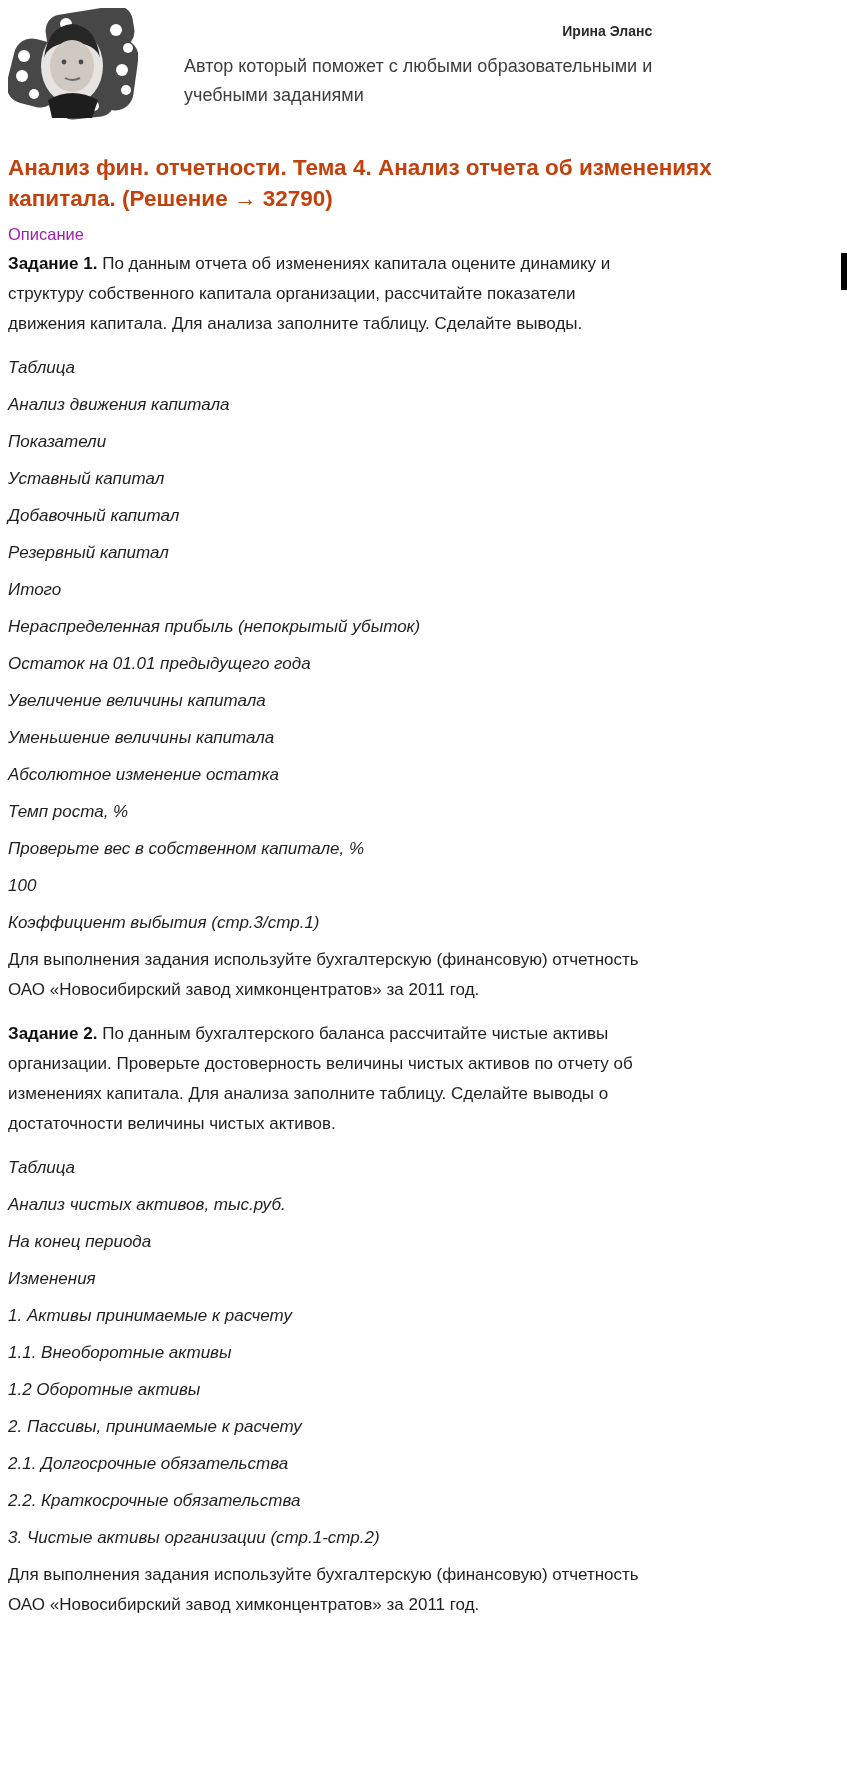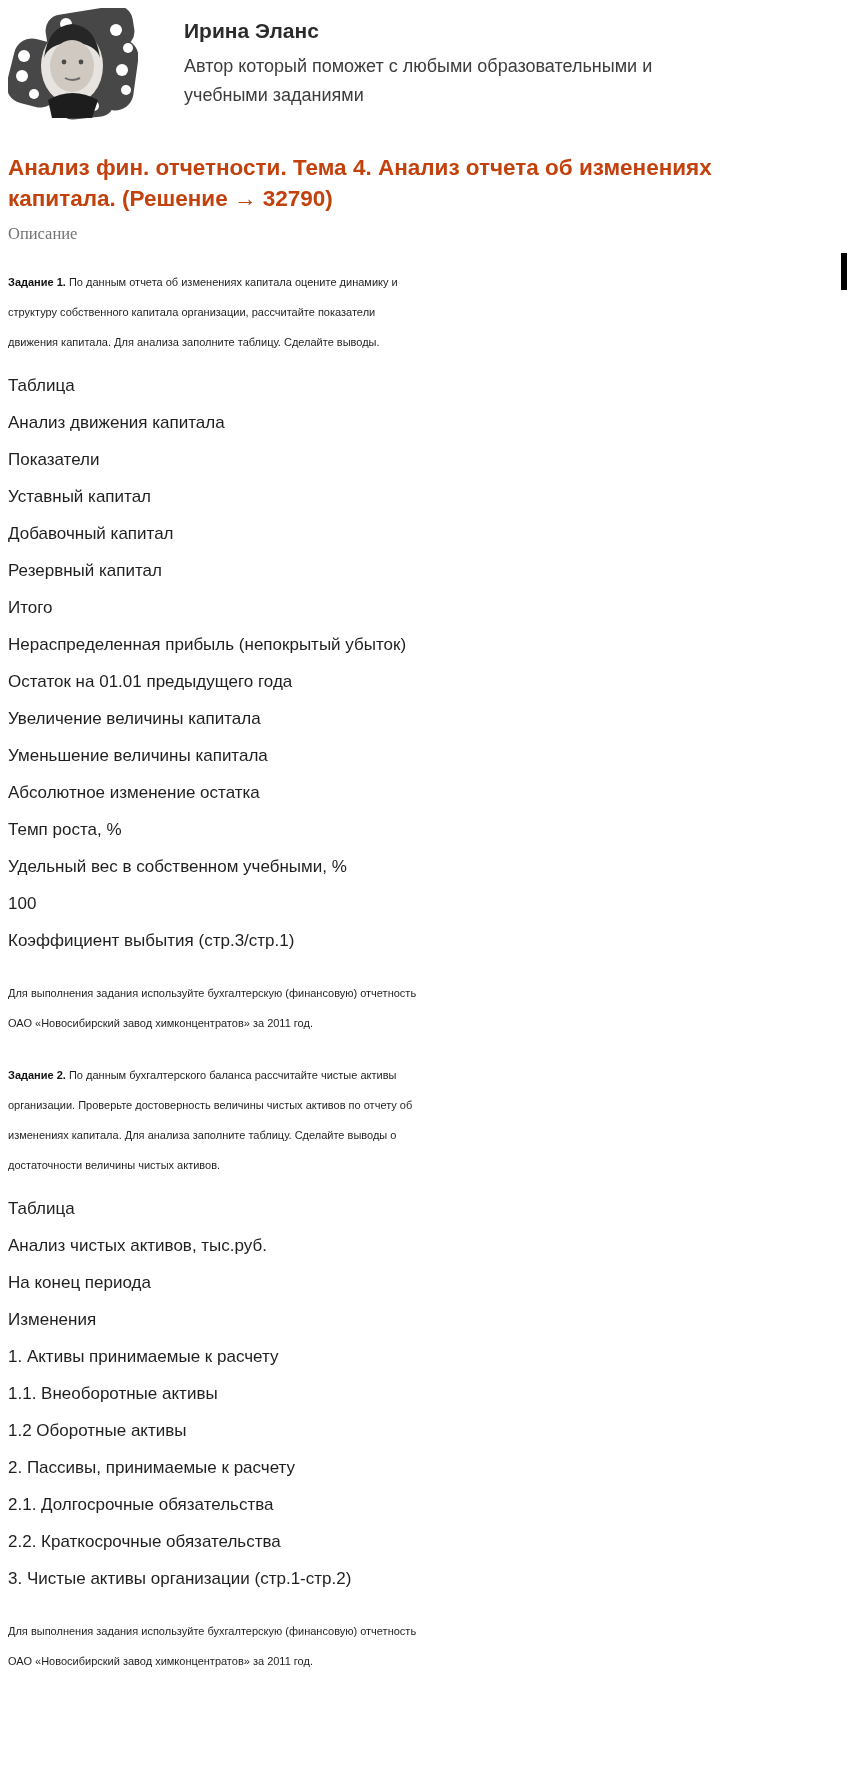--- a/index.html
+++ b/index.html
@@ -10,31 +10,31 @@
     font-family: "Liberation Sans", "DejaVu Sans", sans-serif;
     color: #212121;
     overflow: hidden;
   }
   .container { padding: 8px 18px 30px 8px; }
 
   
   .author-header { display: flex; align-items: flex-start; }
   .avatar-box { width: 130px; height: 112px; flex: 0 0 130px; }
   .author-meta { margin-left: 46px; padding-top: 6px; }
-  .author-name { font-size: 21px; font-weight: bold; color: #2b2b2b; line-height: 30px; margin: 2px 0 6px 0; }
+  .author-name { font-size: 14px; font-weight: bold; color: #2b2b2b; line-height: 30px; margin: 2px 0 6px 0; text-align: right; }
   .author-subtitle { font-size: 18px; color: #3c3c3c; line-height: 29px; }
 
   
   .page-title { font-size: 22.5px; font-weight: 700; color: #c2410c; line-height: 31px; margin: 32px 0 0 0; }
-  .desc-label { font-size: 16.5px; color: #737373; line-height: 22px; margin: 9px 0 0 0; font-family: Liberation Serif, serif; }
+  .desc-label { font-size: 16.5px; color: #a21caf; line-height: 22px; margin: 9px 0 0 0; }
 
   
-  .para { font-size: 11px; line-height: 30px; margin: 22px 0 14px 0; color: #1f1f1f; }
+  .para { font-size: 17px; line-height: 30px; margin: 4px 0 14px 0; color: #1f1f1f; }
   .para b { color: #111111; }
-  .line { font-size: 17px; line-height: 30px; margin: 0 0 7px 0; color: #1f1f1f; }
+  .line { font-size: 17px; line-height: 30px; margin: 0 0 7px 0; color: #1f1f1f; font-style: italic; }
   .h6block { line-height: 28px; }
   .pre { white-space: pre-line; }
 
   
   .edge-bar { position: absolute; right: 0; top: 253px; width: 6px; height: 37px; background: #000000; }
 </style>
 </head>
 <body>
 
 <div class="container">
@@ -91,21 +91,21 @@
   <p class="line">Уставный капитал</p>
   <p class="line">Добавочный капитал</p>
   <p class="line">Резервный капитал</p>
   <p class="line">Итого</p>
   <p class="line">Нераспределенная прибыль (непокрытый убыток)</p>
   <p class="line">Остаток на 01.01 предыдущего года</p>
   <p class="line">Увеличение величины капитала</p>
   <p class="line">Уменьшение величины капитала</p>
   <p class="line">Абсолютное изменение остатка</p>
   <p class="line">Темп роста, %</p>
-  <p class="line">Удельный вес в собственном учебными, %</p>
+  <p class="line">Проверьте вес в собственном капитале, %</p>
   <p class="line">100</p>
   <p class="line">Коэффициент выбытия (стр.3/стр.1)</p>
 
   <p class="para pre">Для выполнения задания используйте бухгалтерскую (финансовую) отчетность
 ОАО «Новосибирский завод химконцентратов» за 2011 год.</p>
 
   <p class="para pre"><b>Задание 2.</b> <span>По данным бухгалтерского баланса рассчитайте чистые активы
 организации. Проверьте достоверность величины чистых активов по отчету об
 изменениях капитала. Для анализа заполните таблицу. Сделайте выводы о
 достаточности величины чистых активов.</span></p>

